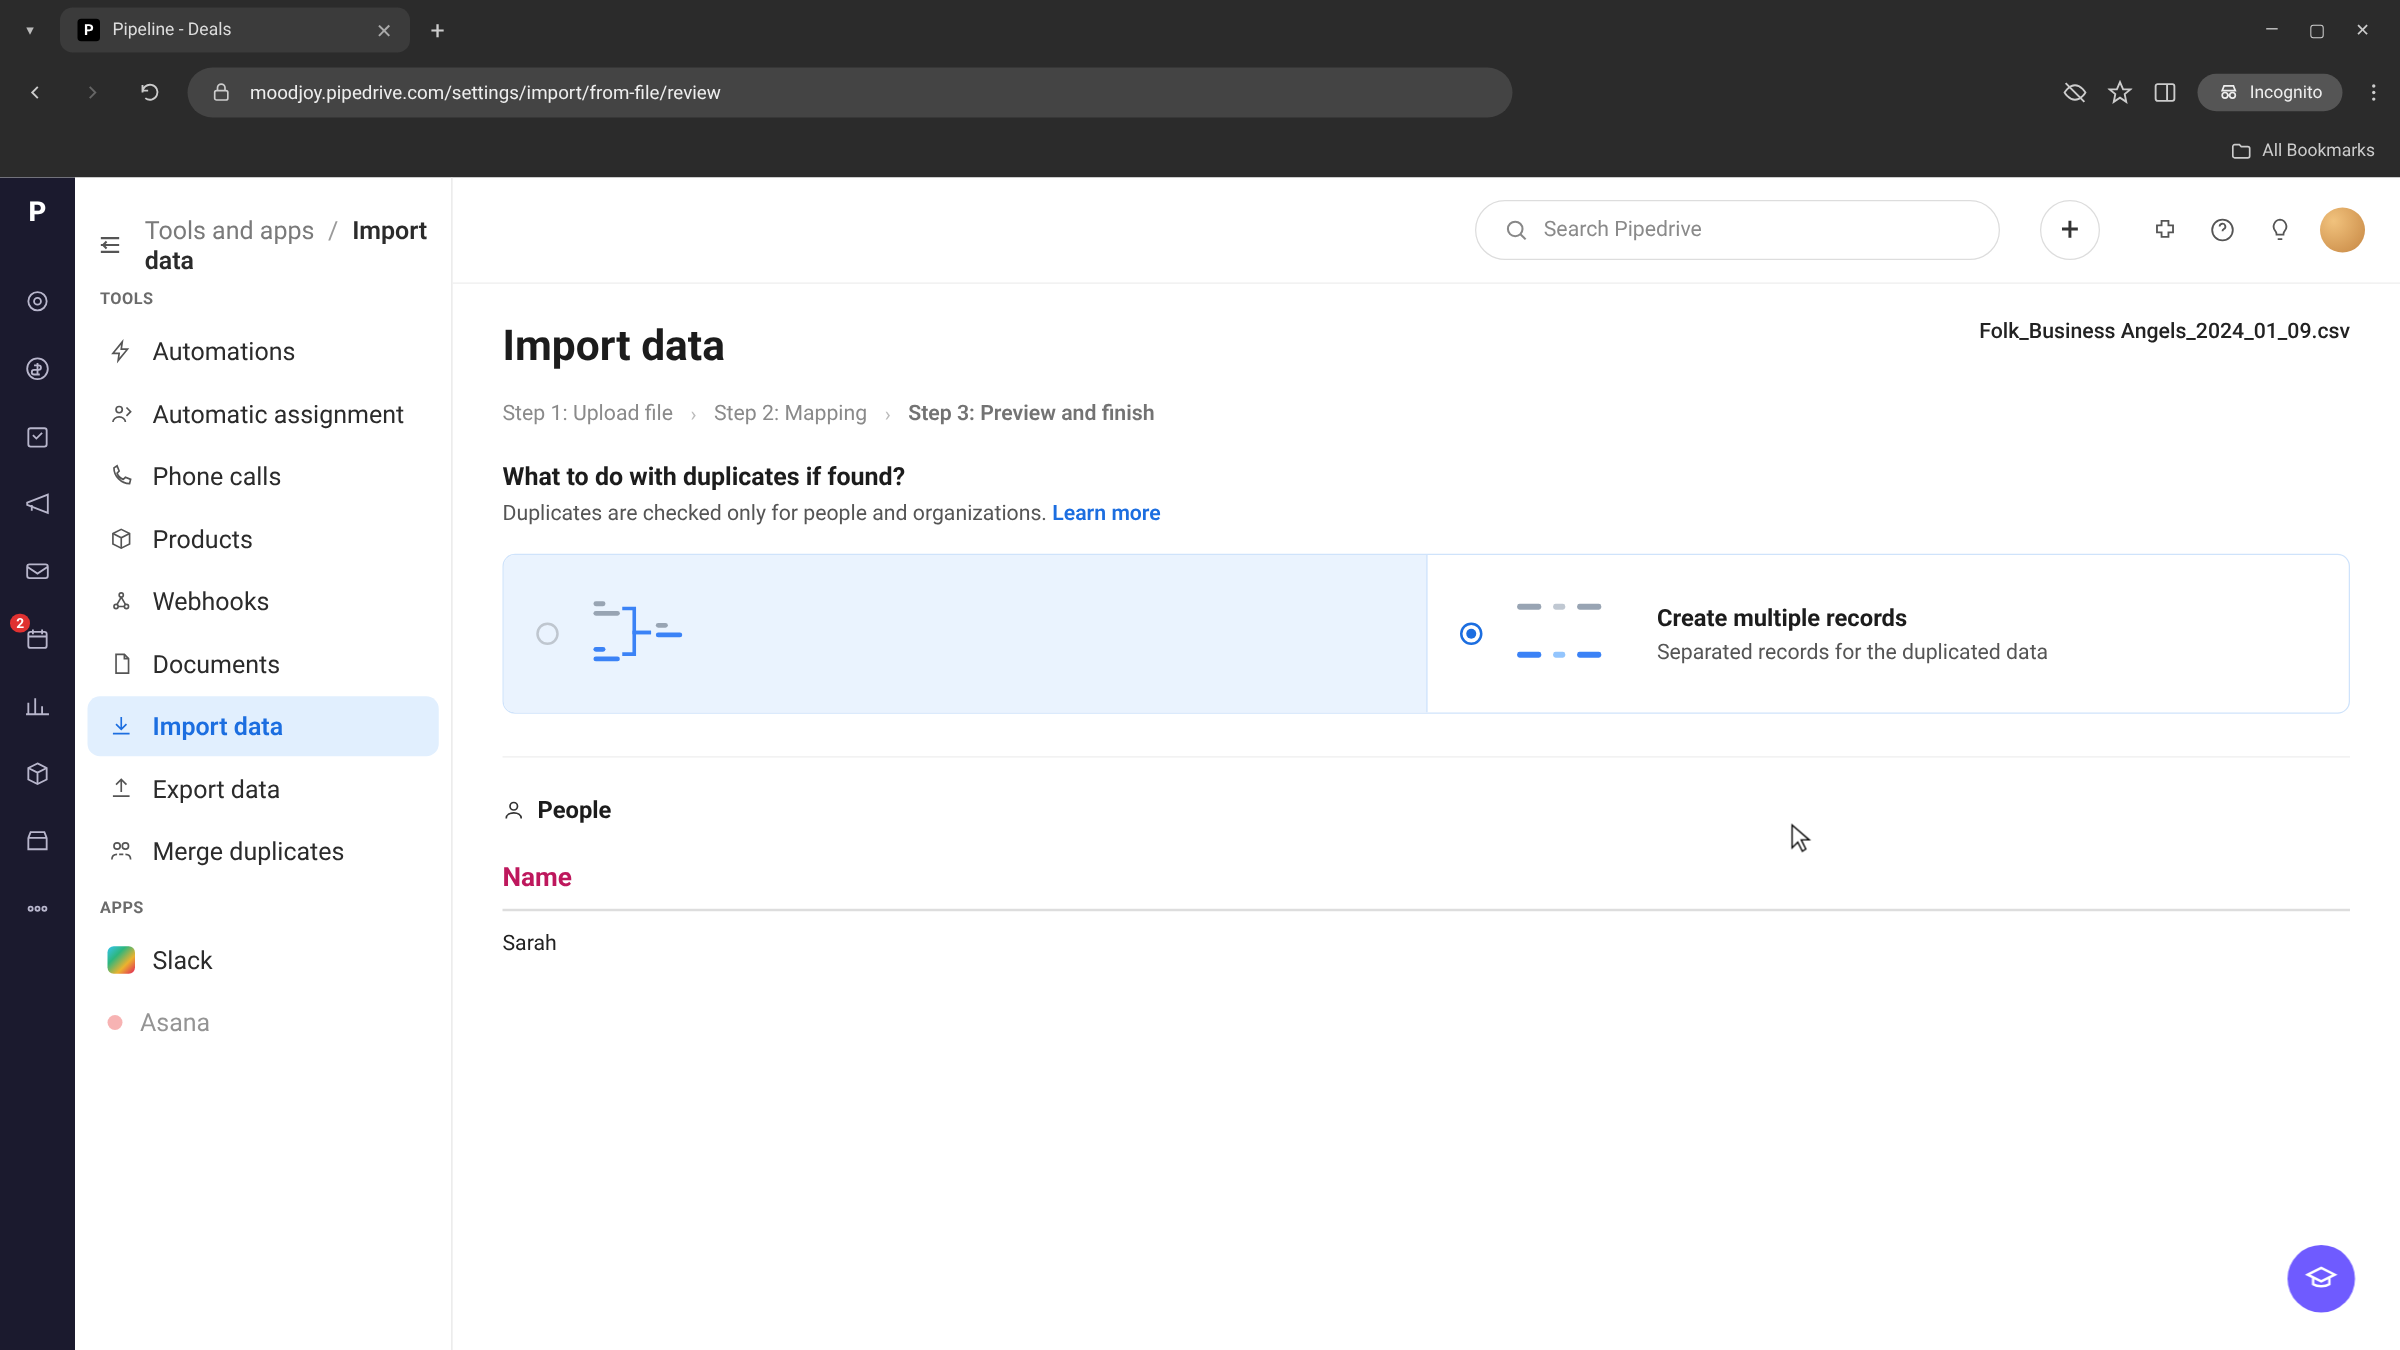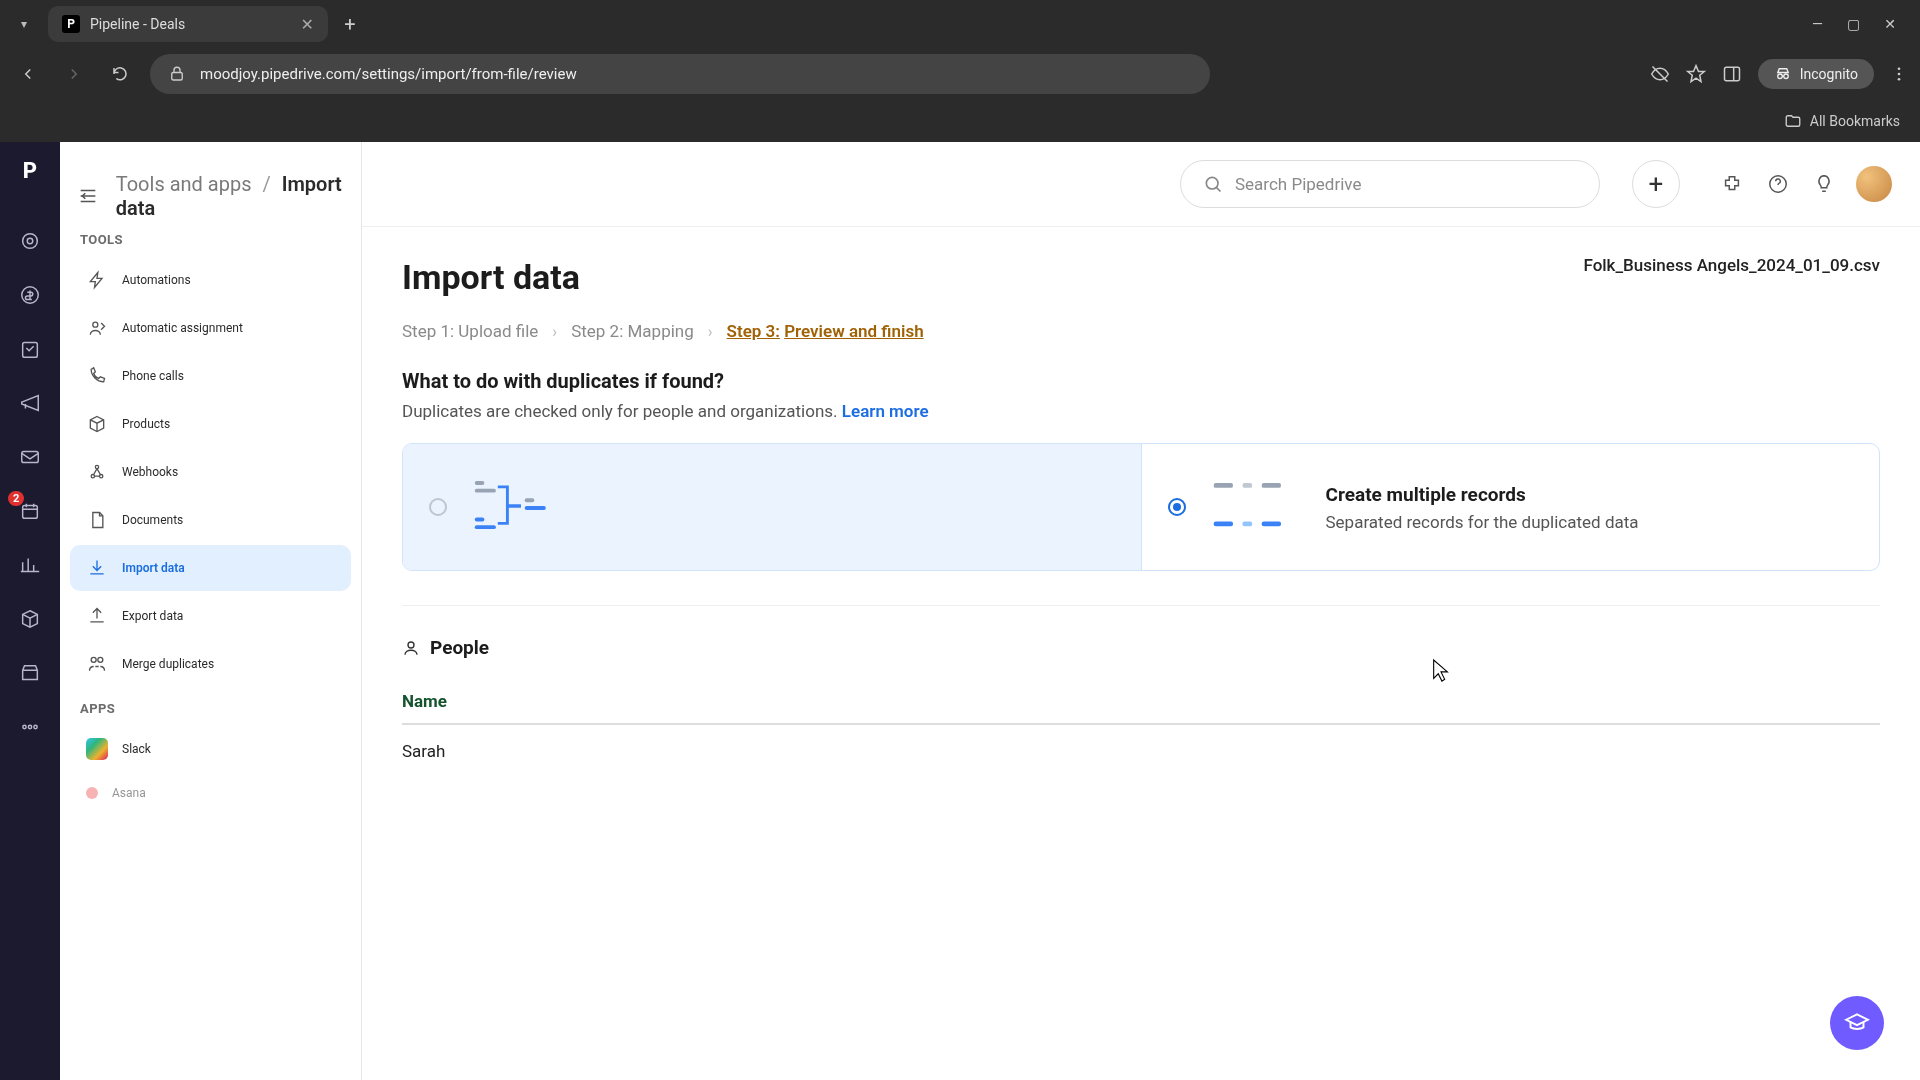--- a/index.html
+++ b/index.html
@@ -36,21 +36,21 @@
 .rail .logo { color:#fff; font-weight:800; font-size:22px; margin-bottom:18px; }
 .rail .rail-ic { width:28px; height:28px; color:#b8b6cc; display:flex; align-items:center; justify-content:center; position:relative;}
 .rail .rail-ic svg { width:22px; height:22px; stroke:#b8b6cc; fill:none; stroke-width:1.6;}
 .rail .badge { position:absolute; top:-6px; left:-8px; background:#e03131; color:#fff; font-size:11px; font-weight:700; border-radius:10px; padding:1px 5px; }
 
 .sidebar { width:302px; border-right:1px solid #e6e6e6; padding:14px 0 0 0; overflow:hidden;}
 .sbsec-title { font-size:13px; font-weight:700; color:#6b6b6b; letter-spacing:0.4px; padding:12px 20px 8px;}
 .sb-item { display:flex; align-items:center; gap:14px; padding:12px 16px; margin:2px 10px; border-radius:10px; cursor:pointer; }
 .sb-item .ic { width:22px; height:22px; color:#555; display:flex; align-items:center; justify-content:center;}
 .sb-item .ic svg { width:20px; height:20px; stroke:#555; fill:none; stroke-width:1.6;}
-.sb-item .lbl { font-size:12px; color:#2b2b2b; }
+.sb-item .lbl { font-size:20px; color:#2b2b2b; }
 .sb-item.active { background:#e1effe;}
 .sb-item.active .lbl { color:#1c6ee0; font-weight:600;}
 .sb-item.active .ic svg { stroke:#1c6ee0;}
 .sb-app-ic { width:22px; height:22px; border-radius:5px; display:flex; align-items:center; justify-content:center; font-size:12px; }
 
 .main { flex:1; display:flex; flex-direction:column; position:relative;}
 .topbar { display:flex; align-items:center; gap:16px; padding:18px 28px; }
 .collapse-btn { width:28px; height:28px; color:#666; display:flex; align-items:center; justify-content:center;}
 .breadcrumb { font-size:20px; color:#2b2b2b; }
 .breadcrumb .dim { color:#7a7a7a; }
@@ -64,21 +64,21 @@
 .top-right .tic svg { width:22px; height:22px; stroke:#555; fill:none; stroke-width:1.6;}
 .avatar { width:36px; height:36px; border-radius:50%; background: radial-gradient(circle at 30% 30%, #f1c27d, #c68642); }
 
 .content { flex:1; overflow:auto; border-top:1px solid #eee; padding:30px 40px 0 40px; position:relative;}
 .file-name { position:absolute; right:40px; top:28px; font-size:17px; color:#222; font-weight:500;}
 .page-title { font-size:34px; font-weight:700; color:#1c1c1c; margin-bottom:24px;}
 
 .steps { display:flex; align-items:center; gap:14px; font-size:17px; margin-bottom:28px;}
 .step-num { color:#8a8a8a; }
 .step-name { color:#8a8a8a; }
-.step.active .step-num, .step.active .step-name { color:#a16207; font-weight:600;text-decoration:underline;}
+.step.active .step-num, .step.active .step-name { color:#737373; font-weight:600;}
 .chev { color:#bbb; font-size:16px;}
 
 .q-title { font-size:20px; font-weight:700; color:#1c1c1c; margin-bottom:8px;}
 .q-sub { font-size:17px; color:#555; margin-bottom:22px;}
 .q-sub a { color:#1c6ee0; text-decoration:none; font-weight:600;}
 
 .choices { display:flex; border:1px solid #cfe3fb; border-radius:10px; overflow:hidden; margin-bottom:34px;}
 .choice { flex:1; display:flex; align-items:center; gap:22px; padding:28px 26px; cursor:pointer;}
 .choice:first-child { border-right:1px solid #cfe3fb; background:#eaf3fe;}
 .radio { width:18px; height:18px; border:2px solid #bfc6cf; border-radius:50%; flex-shrink:0; position:relative;}
@@ -87,21 +87,21 @@
 .choice-ill { width:96px; height:70px; flex-shrink:0; }
 .choice-text .t { font-size:19px; font-weight:700; color:#1c1c1c; margin-bottom:6px;}
 .choice-text .s { font-size:17px; color:#555;}
 
 .divider { height:1px; background:#eee; margin:10px 0 30px;}
 .preview-title { font-size:20px; font-weight:700; color:#1c1c1c; margin-bottom:10px;}
 .preview-sub { font-size:17px; color:#555; margin-bottom:30px;}
 
 .people-head { display:flex; align-items:center; gap:10px; font-size:19px; font-weight:700; color:#1c1c1c; margin-bottom:18px;}
 .people-head svg { width:18px; height:18px; stroke:#333; fill:none; stroke-width:1.8;}
-.tbl-col { font-size:17px; font-weight:700; color:#14532d; padding:14px 0 12px; border-bottom:2px solid #ddd;}
+.tbl-col { font-size:21px; font-weight:700; color:#be185d; padding:14px 0 12px; border-bottom:2px solid #ddd;}
 .tbl-row { font-size:17px; color:#222; padding:16px 0;}
 
 .fab { position:fixed; right:36px; bottom:30px; width:54px; height:54px; border-radius:50%; background:#6f5bff; display:flex; align-items:center; justify-content:center;}
 .fab svg { width:26px; height:26px; stroke:#fff; fill:none; stroke-width:1.8;}
 
 .cursor { position:fixed; width:22px; height:26px; pointer-events:none; }
 .cursor svg { width:100%; height:100%; }
 
 
 svg { display:block; }

